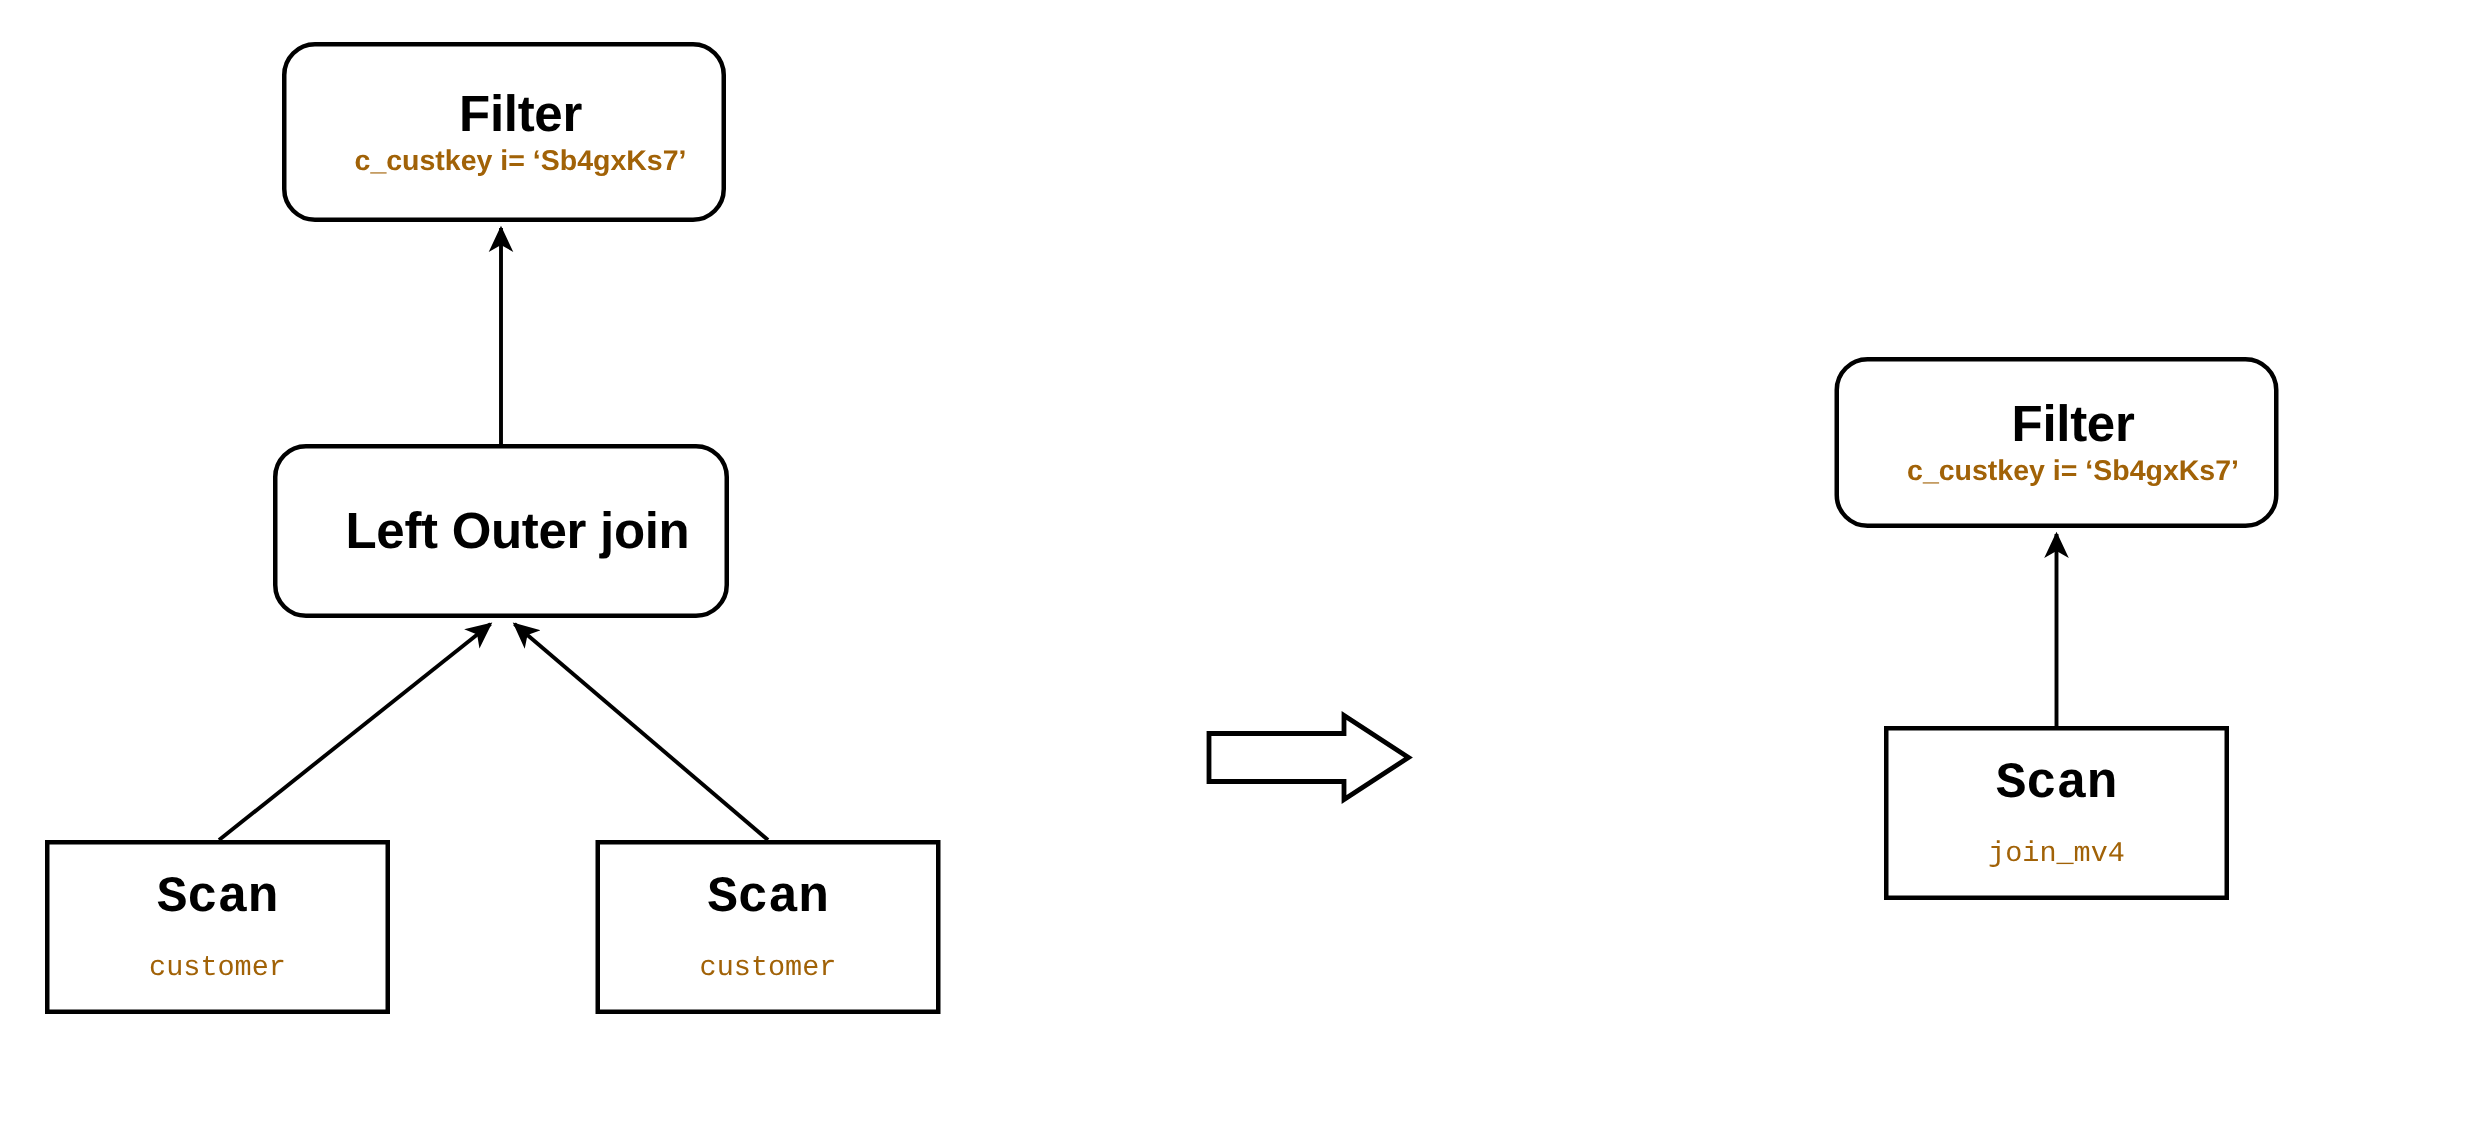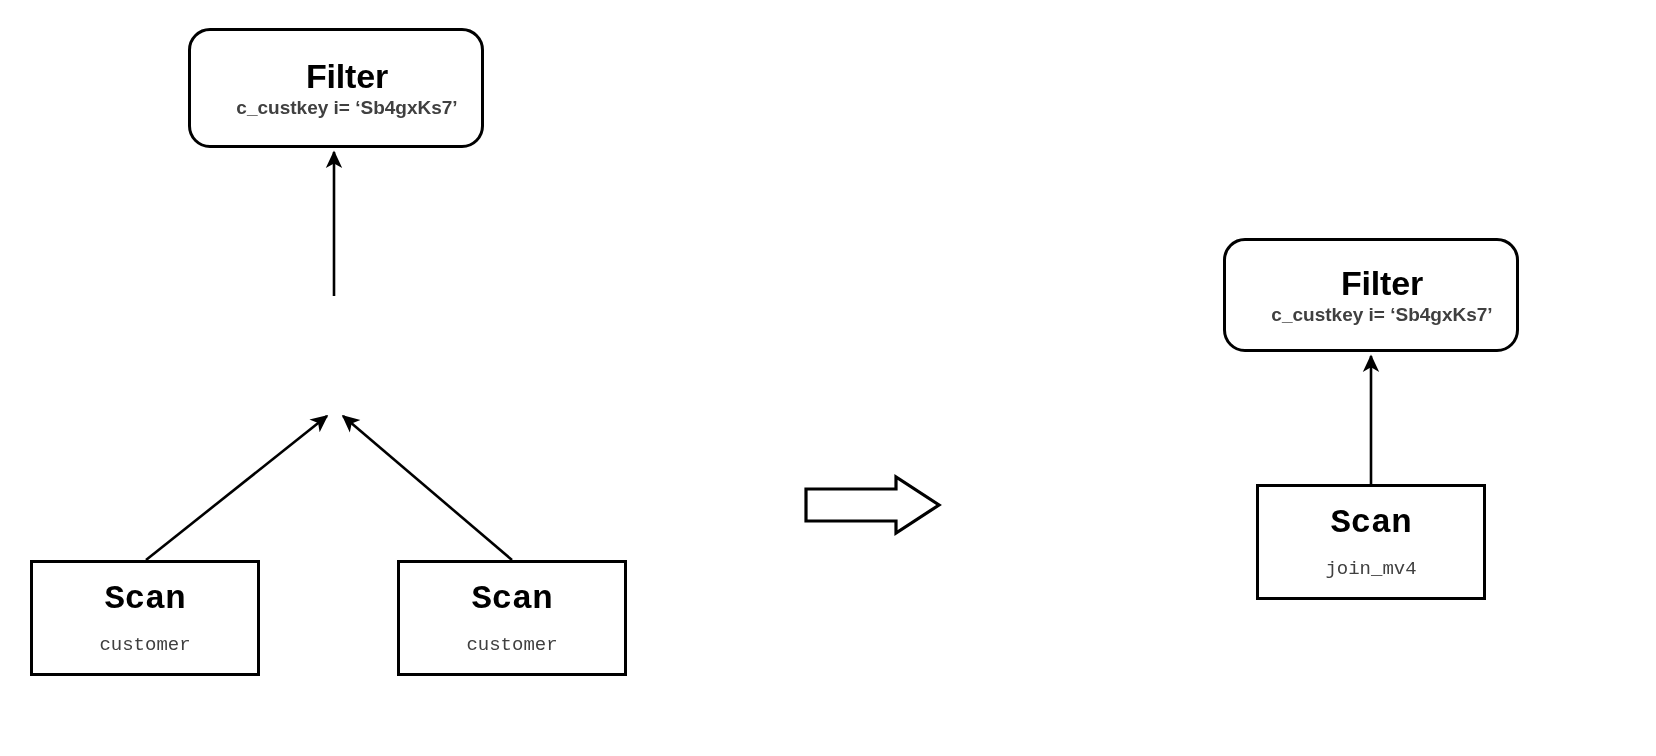--- a/index.html
+++ b/index.html
@@ -43,21 +43,21 @@
     border-width: 3px;
     border-radius: 0;
     font-family: Liberation Mono, monospace;
   }
   .node-title {
     font-weight: bold;
     color: #000000;
     letter-spacing: -0.2px;
   }
   .node-sub {
-    color: #404040;
+    color: #a16207;
   }
   
   .filter .node-title { font-size: 34px; }
   .filter .node-sub   { font-size: 19px; font-weight: bold; margin-top: 2px; }
   
   .join .node-title   { font-size: 34px; }
   
   .scan .node-title   { font-size: 34px; }
   .scan .node-sub     { font-size: 19px; font-weight: normal; margin-top: 17px; }
 
@@ -97,20 +97,23 @@
     </g>
   </svg>
 
   <div id="left-plan">
 
     <div class="node rounded filter" style="left:188px; top:28px; width:296px; height:120px;">
       <div class="node-title">Filter</div>
       <div class="node-sub">c_custkey i= ‘Sb4gxKs7’</div>
     </div>
 
+    <div class="node rounded join" style="left:182px; top:296px; width:304px; height:116px;">
+      <div class="node-title">Left Outer join</div>
+    </div>
 
     <div class="node square scan" style="left:30px; top:560px; width:230px; height:116px;">
       <div class="node-title">Scan</div>
       <div class="node-sub">customer</div>
     </div>
 
     <div class="node square scan" style="left:397px; top:560px; width:230px; height:116px;">
       <div class="node-title">Scan</div>
       <div class="node-sub">customer</div>
     </div>

